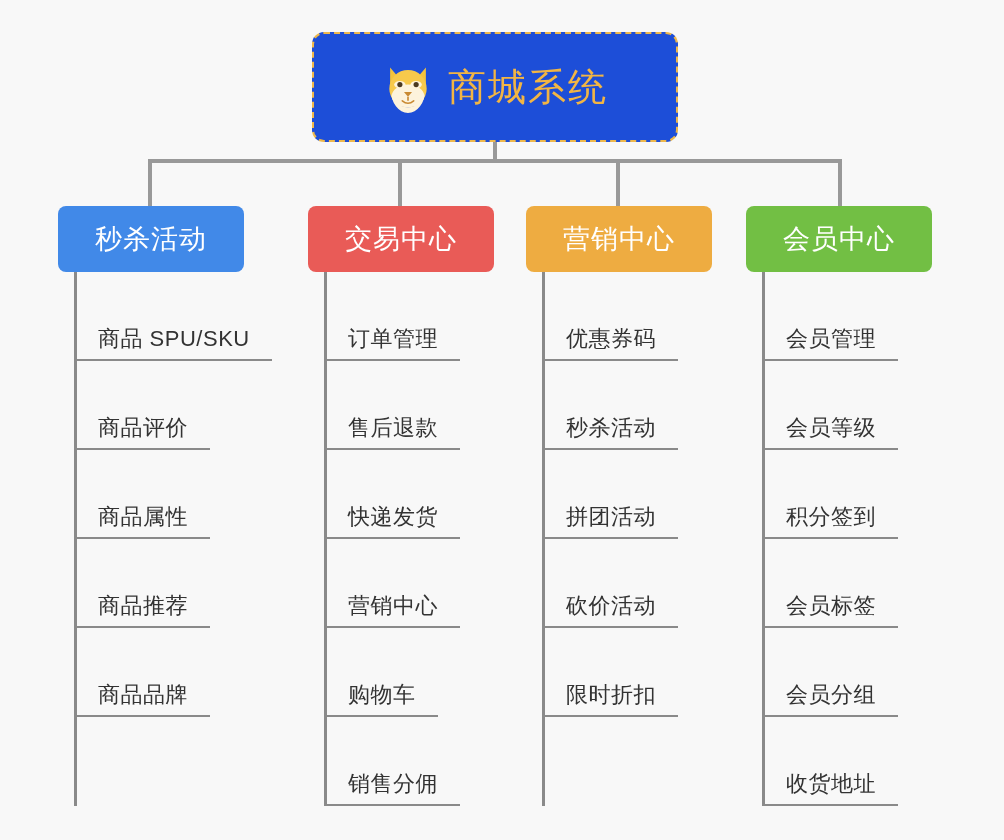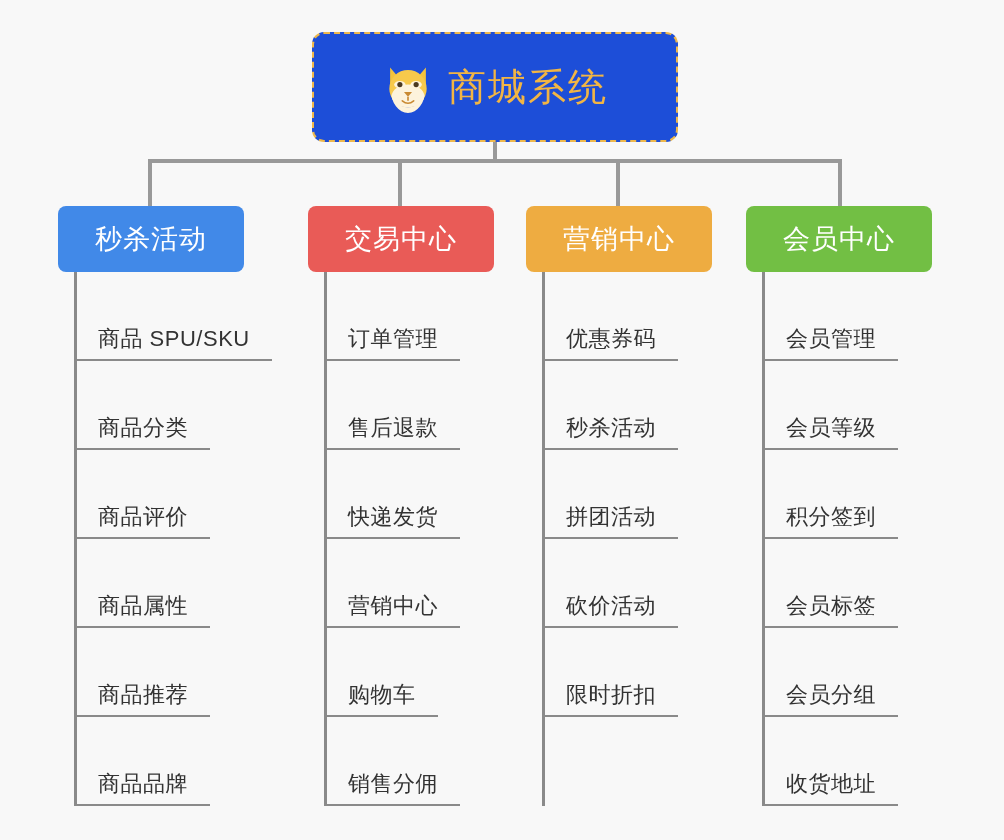--- a/index.html
+++ b/index.html
@@ -165,23 +165,20 @@
   <div class="column" style="left:58px">
     <div class="cat-box" style="background: rgb(65, 137, 232);">
       <span class="cat-label">秒杀活动</span>
     </div>
     <div class="leaf-list">
       <div class="trunk" style="background: rgb(138, 138, 138); height: 534px;"></div>
       <div class="leaf-item">
           <span class="leaf-inner" style="border-bottom-color: rgb(138, 138, 138);"><span class="leaf-label" style="color: rgb(51, 51, 51);">商品 SPU/SKU</span></span>
         </div>
       <div class="leaf-item">
-          <span class="leaf-inner" style="border-bottom-color: rgb(138, 138, 138);"><span class="leaf-label" style="color: rgb(51, 51, 51);">商品分类</span></span>
-        </div>
-      <div class="leaf-item">
           <span class="leaf-inner" style="border-bottom-color: rgb(138, 138, 138);"><span class="leaf-label" style="color: rgb(51, 51, 51);">商品评价</span></span>
         </div>
       <div class="leaf-item">
           <span class="leaf-inner" style="border-bottom-color: rgb(138, 138, 138);"><span class="leaf-label" style="color: rgb(51, 51, 51);">商品属性</span></span>
         </div>
       <div class="leaf-item">
           <span class="leaf-inner" style="border-bottom-color: rgb(138, 138, 138);"><span class="leaf-label" style="color: rgb(51, 51, 51);">商品推荐</span></span>
         </div>
       <div class="leaf-item">
           <span class="leaf-inner" style="border-bottom-color: rgb(138, 138, 138);"><span class="leaf-label" style="color: rgb(51, 51, 51);">商品品牌</span></span>

